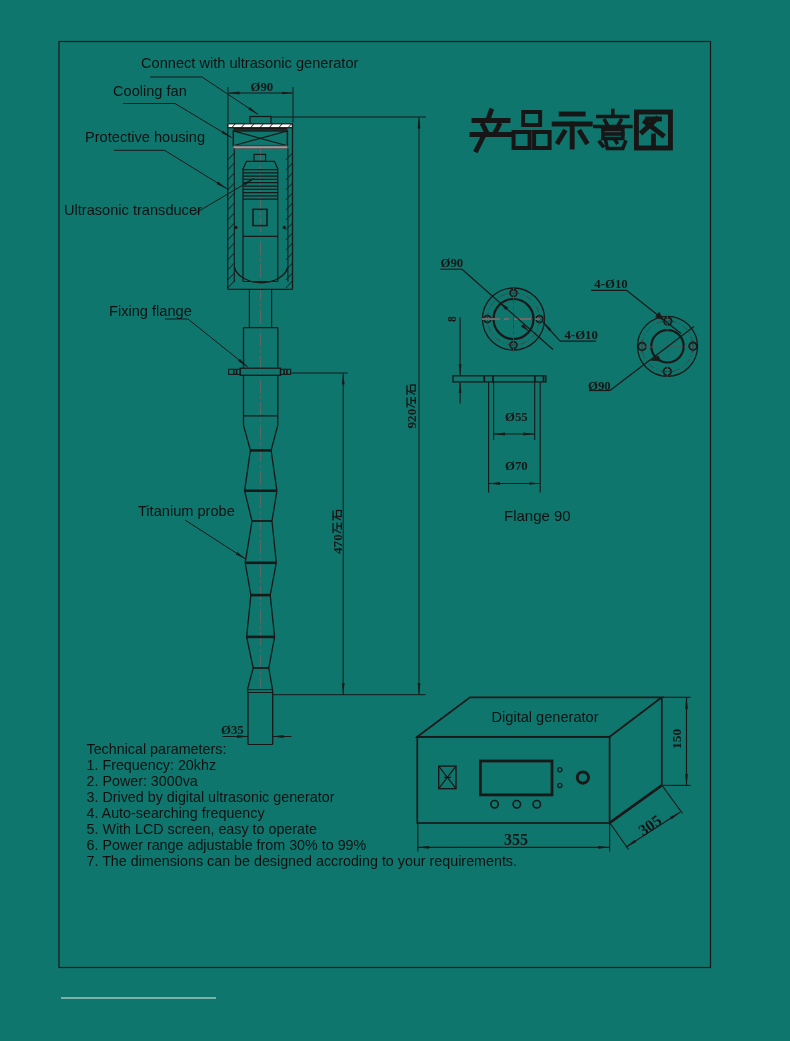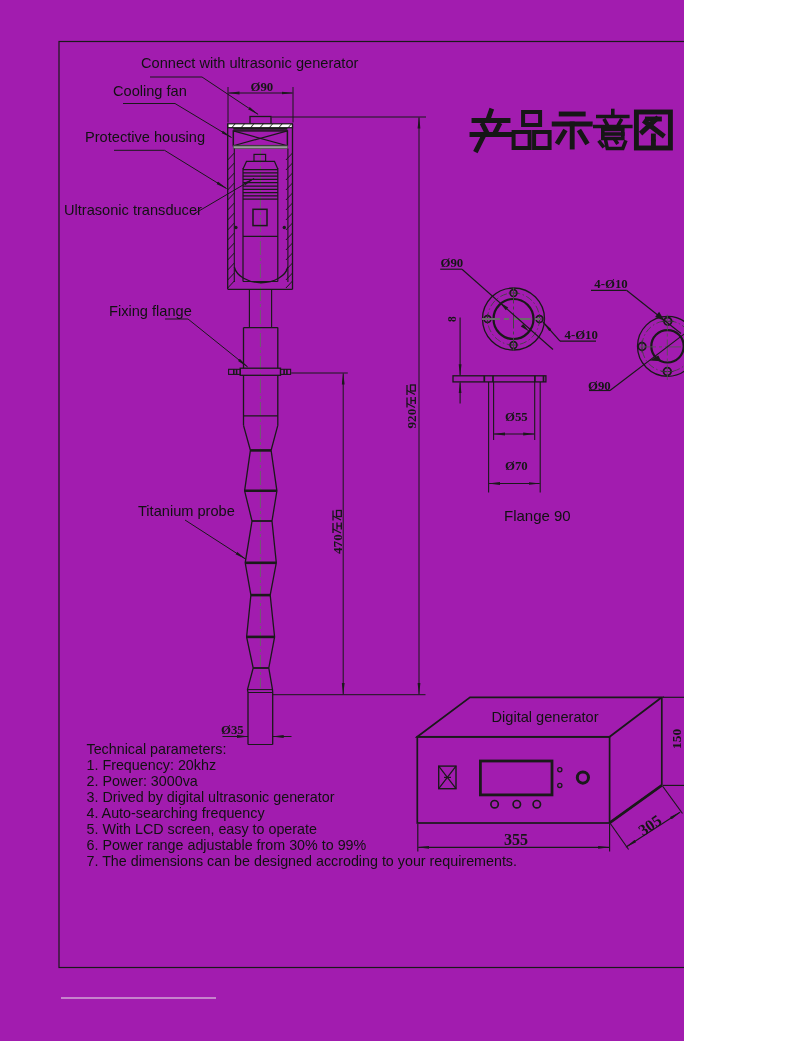--- a/index.html
+++ b/index.html
@@ -1,16 +1,16 @@
 <!DOCTYPE html>
 <html><head>
 <meta charset="utf-8">
 <style>
 html,body{margin:0;padding:0;background:#ffffff;}
-#page{position:relative;width:684px;height:1041px;background:#a21caf;overflow:hidden;
+#page{position:relative;width:790px;height:1041px;background:#0f766e;overflow:hidden;
  font-family:"Liberation Sans",sans-serif;}
 svg{position:absolute;left:0;top:0;filter:blur(0.3px);}
 </style>
 </head>
 <body>
 <div id="page">
 <svg width="790" height="1041" viewBox="0 0 790 1041">
 <defs>
  <marker id="ar" viewBox="0 0 12 4" refX="11" refY="2" markerWidth="12" markerHeight="4" orient="auto-start-reverse" markerUnits="userSpaceOnUse">
    <polygon points="0,0.6 12,2 0,3.4" fill="#1a1a1a"></polygon>

